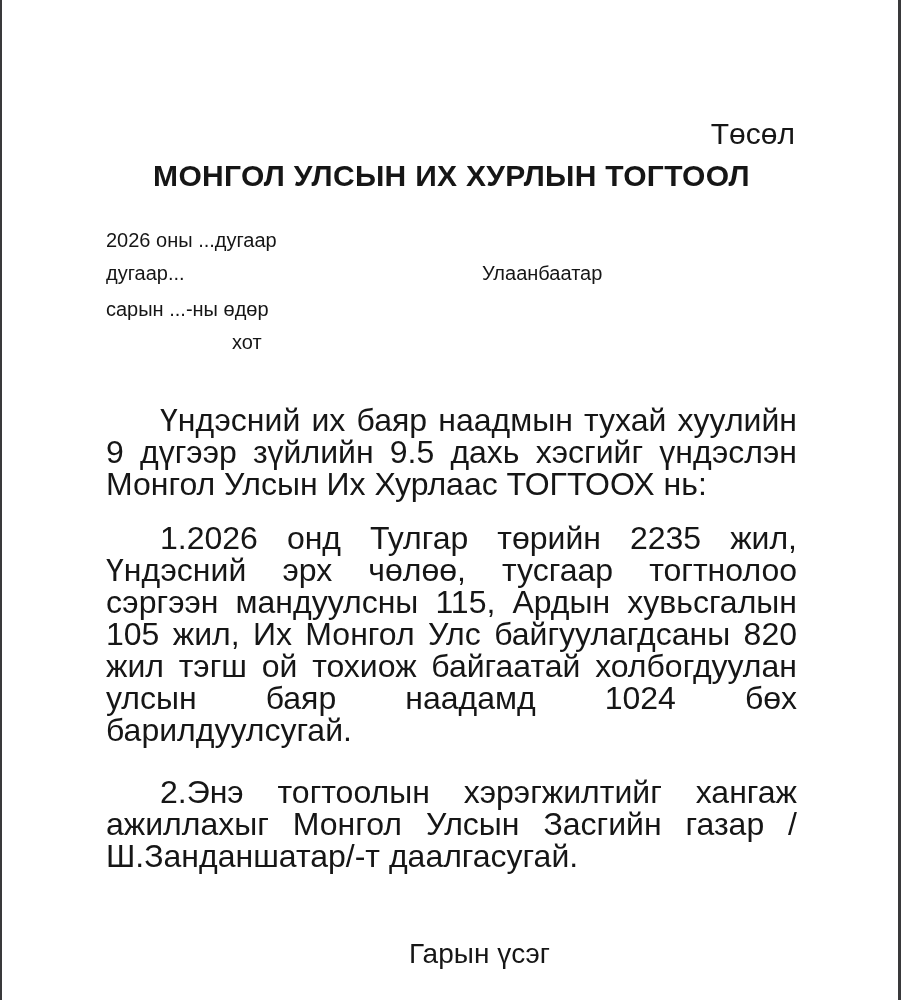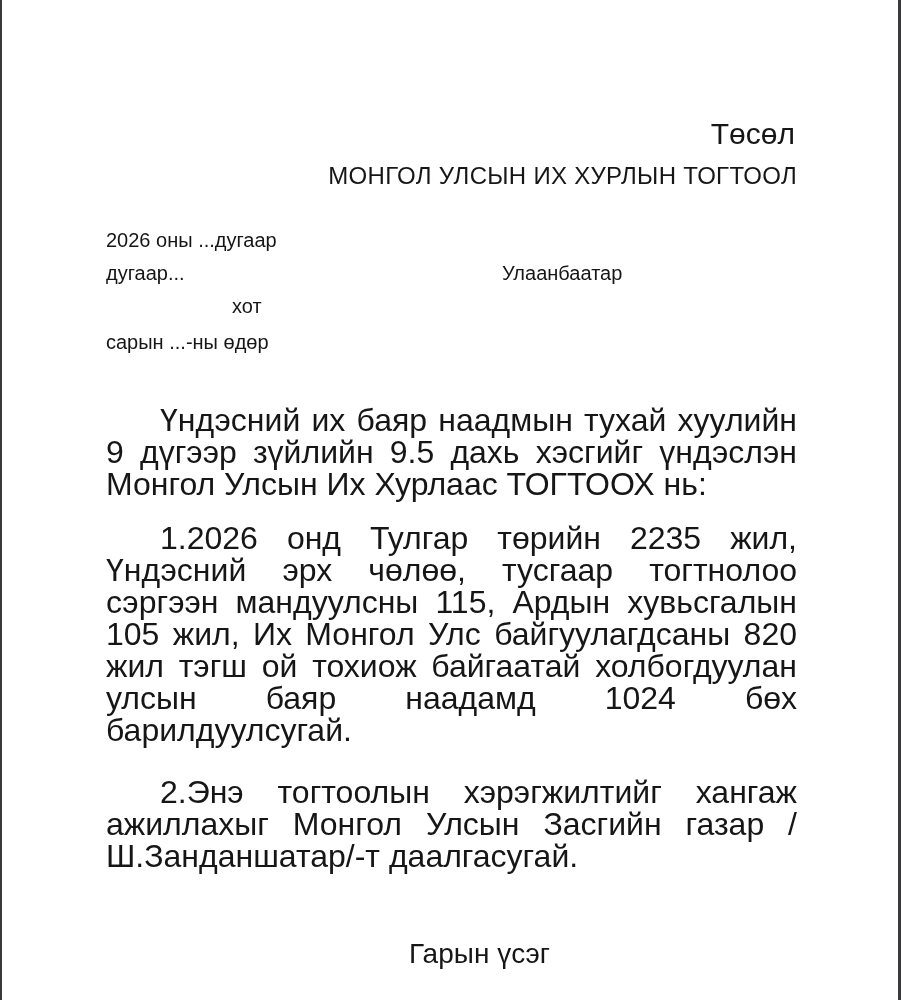--- a/index.html
+++ b/index.html
@@ -31,38 +31,38 @@
   .draft-label {
     margin-top: 118px;
     text-align: right;
     font-size: 30px;
     line-height: 32px;
     padding-right: 2px;
   }
 
   .doc-title {
     margin-top: 8px;
-    text-align: right;
-    font-weight: normal;
-    font-size: 24px;
+    text-align: center;
+    font-weight: bold;
+    font-size: 30px;
     line-height: 36px;
     letter-spacing: 0.3px;
     white-space: nowrap;
   }
 
   .date-block {
     margin-top: 30px;
     font-size: 20px;
     line-height: 33px;
   }
   .date-line { position: relative; }
   .date-line.day { margin-top: 3px; }
   .city-name {
     position: absolute;
-    left: 396px;
+    left: 376px;
     top: 0;
   }
   .city-suffix { padding-left: 126px; }
 
   .body-paragraphs p {
     margin: 0;
     font-size: 32px;
     line-height: 32px;
     text-align: justify;
     text-indent: 54px;
@@ -90,22 +90,22 @@
   <div class="draft-label">Төсөл</div>
 
   <div class="doc-title">МОНГОЛ УЛСЫН ИХ ХУРЛЫН ТОГТООЛ</div>
 
   <div class="date-block">
     <div class="date-line">2026 оны ...дугаар</div>
     <div class="date-line">
       <span>дугаар...</span>
       <span class="city-name">Улаанбаатар</span>
     </div>
+    <div class="date-line day">сарын ...-ны өдөр</div>
     <div class="date-line city-suffix">хот</div>
-    <div class="date-line day">сарын ...-ны өдөр</div>
   </div>
 
   <div class="body-paragraphs">
     <p class="p1">Үндэсний их баяр наадмын тухай хуулийн 9 дүгээр зүйлийн 9.5 дахь хэсгийг үндэслэн Монгол Улсын Их Хурлаас ТОГТООХ нь:</p>
     <p class="p2">1.2026 онд Тулгар төрийн 2235 жил, Үндэсний эрх чөлөө, тусгаар тогтнолоо сэргээн мандуулсны 115, Ардын хувьсгалын 105 жил, Их Монгол Улс байгуулагдсаны 820 жил тэгш ой тохиож байгаатай холбогдуулан улсын баяр наадамд 1024 бөх барилдуулсугай.</p>
     <p class="p3">2.Энэ тогтоолын хэрэгжилтийг хангаж ажиллахыг Монгол Улсын Засгийн газар /Ш.Занданшатар/-т даалгасугай.</p>
   </div>
 
   <div class="signature">Гарын үсэг</div>
 

